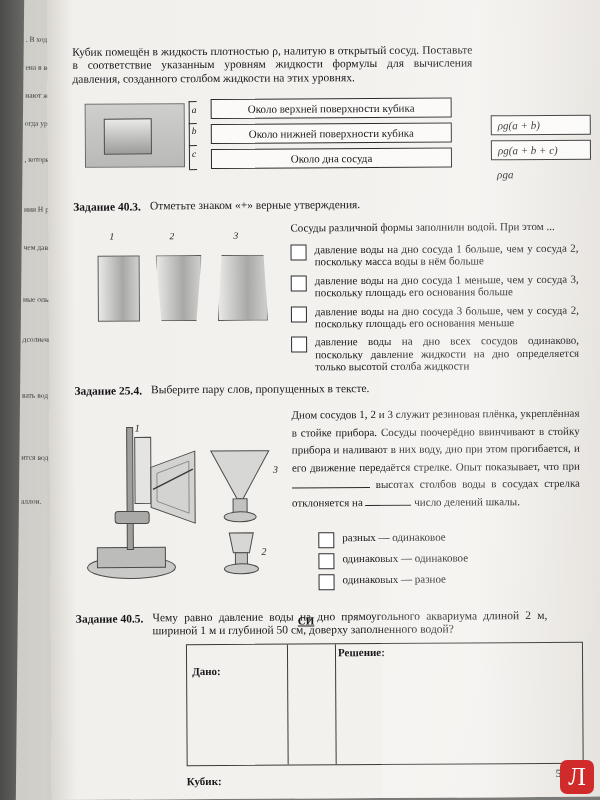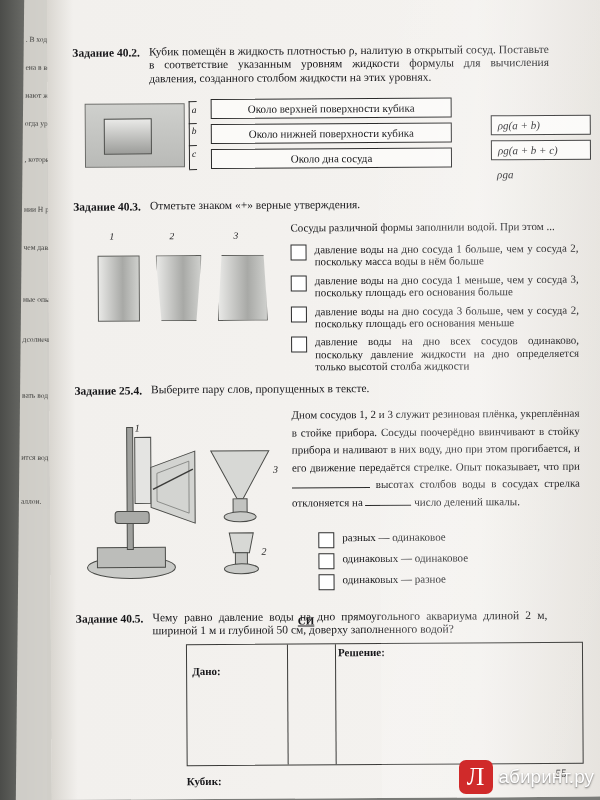--- a/index.html
+++ b/index.html
@@ -134,21 +134,20 @@
     <div class="ltxt" style="top:386px">вать вод</div>
     <div class="ltxt" style="top:448px">ится вод</div>
     <div class="ltxt" style="top:492px">аллон.</div>
   </div>
 
   <div class="page">
     <div class="paper"></div>
     <div class="content">
 
       <div class="taskrow" id="t402">
-        <div class="tasklbl">Задание 40.2.</div>
         <div class="tasktxt">Кубик помещён в жидкость плотностью ρ, налитую в открытый сосуд. Поставьте в соответствие указанным уровням жидкости формулы для вычисления давления, созданного столбом жидкости на этих уровнях.</div>
       </div>
 
       <div class="cubeimg">
         <div class="inner"></div>
       </div>
       <div class="abc">
         <div class="bar"></div>
         <div class="t1"></div>
         <div class="t2"></div>
@@ -265,15 +264,14 @@
       <div class="solution">Решение:</div>
 
       <div class="answ">Кубик:</div>
       <div class="pageno">55</div>
     </div>
     <div class="glare"></div>
   </div>
 
   <div class="wm">
     <div class="lg">Л</div>
-    <div class="nm">абиринт.ру</div>
   </div>
 </div>
 
 </body></html>

